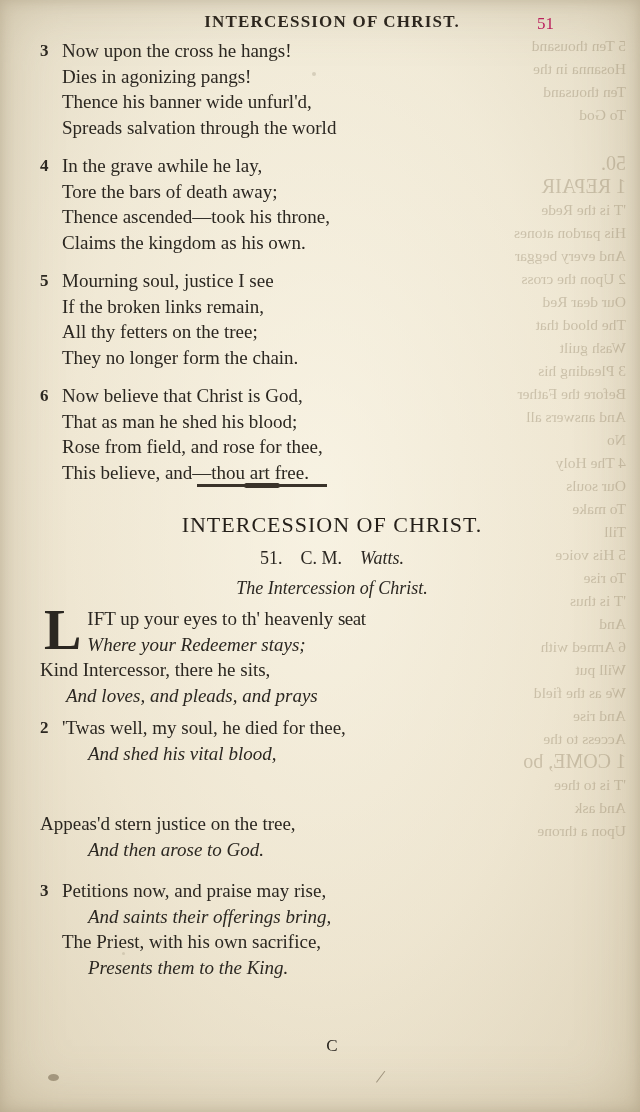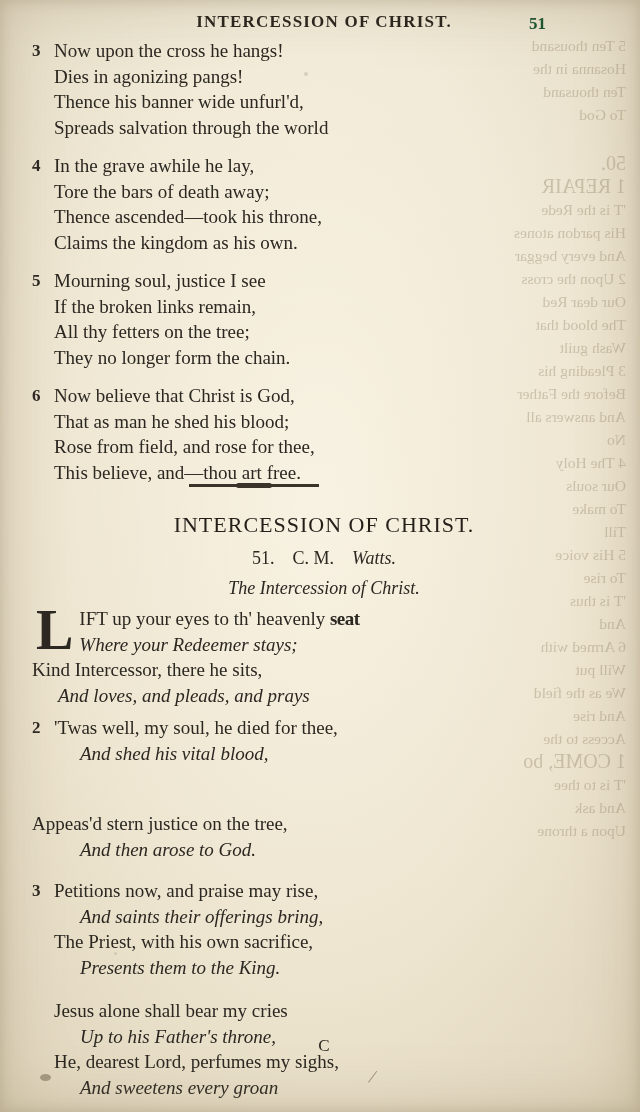--- a/index.html
+++ b/index.html
@@ -42,21 +42,21 @@
     line-height: 23px;
     text-align: left;
     transform: scaleX(-1);
     pointer-events: none;
     font-family: "Liberation Serif", serif;
   }
   .ghost .gbig { font-size: 20px; }
 
   .content {
     position: absolute;
-    left: 4px; top: 0;
+    left: 12px; top: 0;
     width: 564px;
     height: 1112px;
   }
 
   .header {
     position: absolute;
     top: 12px;
     left: 0;
     width: 640px;
     text-align: center;
@@ -68,22 +68,22 @@
     font-variant: small-caps;
     text-transform: uppercase;
     font-weight: bold;
     color: #241f19;
   }
   .page-number {
     position: absolute;
     right: 22px;
     top: 14px;
     font-size: 17px;
-    font-weight: bold;
-    color: #14532d;
+    font-weight: normal;
+    color: #be185d;
   }
 
   .col {
     position: absolute;
     left: 28px;
     width: 420px;
   }
 
   .stanza {
     position: relative;
@@ -159,21 +159,21 @@
     line-height: 25.5px;
   }
   .dropcap {
     float: left;
     font-size: 56px;
     line-height: 44px;
     font-weight: bold;
     padding: 2px 6px 0 4px;
     font-family: "Liberation Serif", serif;
   }
-  .smudge { font-weight: bold; letter-spacing: -0.5px; }
+  .smudge { font-weight: normal; letter-spacing: -0.5px; }
 
   .signature {
     position: absolute;
     left: 0;
     width: 640px;
     text-align: center;
     font-size: 17px;
     font-variant: small-caps;
   }
 
@@ -328,29 +328,20 @@
     <div class="stanza" style="margin-bottom:18px;">
       <span class="num">3</span>
       <div class="lines">
         <div class="ln">Petitions now, and praise may rise,</div>
         <div class="ln ind">And saints their offerings bring,</div>
         <div class="ln">The Priest, with his own sacrifice,</div>
         <div class="ln ind">Presents them to the King.</div>
       </div>
     </div>
 
-    <div class="stanza">
-      <span class="num"></span>
-      <div class="lines">
-        <div class="ln">Jesus alone shall bear my cries</div>
-        <div class="ln ind">Up to his Father's throne,</div>
-        <div class="ln">He, dearest Lord, perfumes my sighs,</div>
-        <div class="ln ind">And sweetens every groan</div>
-      </div>
-    </div>
 
   </div>
 
   <div class="signature" style="top:1036px;">C</div>
   <div class="mark-bottom">/</div>
 
   <div class="speck" style="left:36px; top:1074px; width:11px; height:7px;"></div>
   <div class="speck" style="left:300px; top:72px; width:4px; height:4px; opacity:0.4;"></div>
   <div class="speck" style="left:110px; top:952px; width:3px; height:3px; opacity:0.35;"></div>
 </div>

